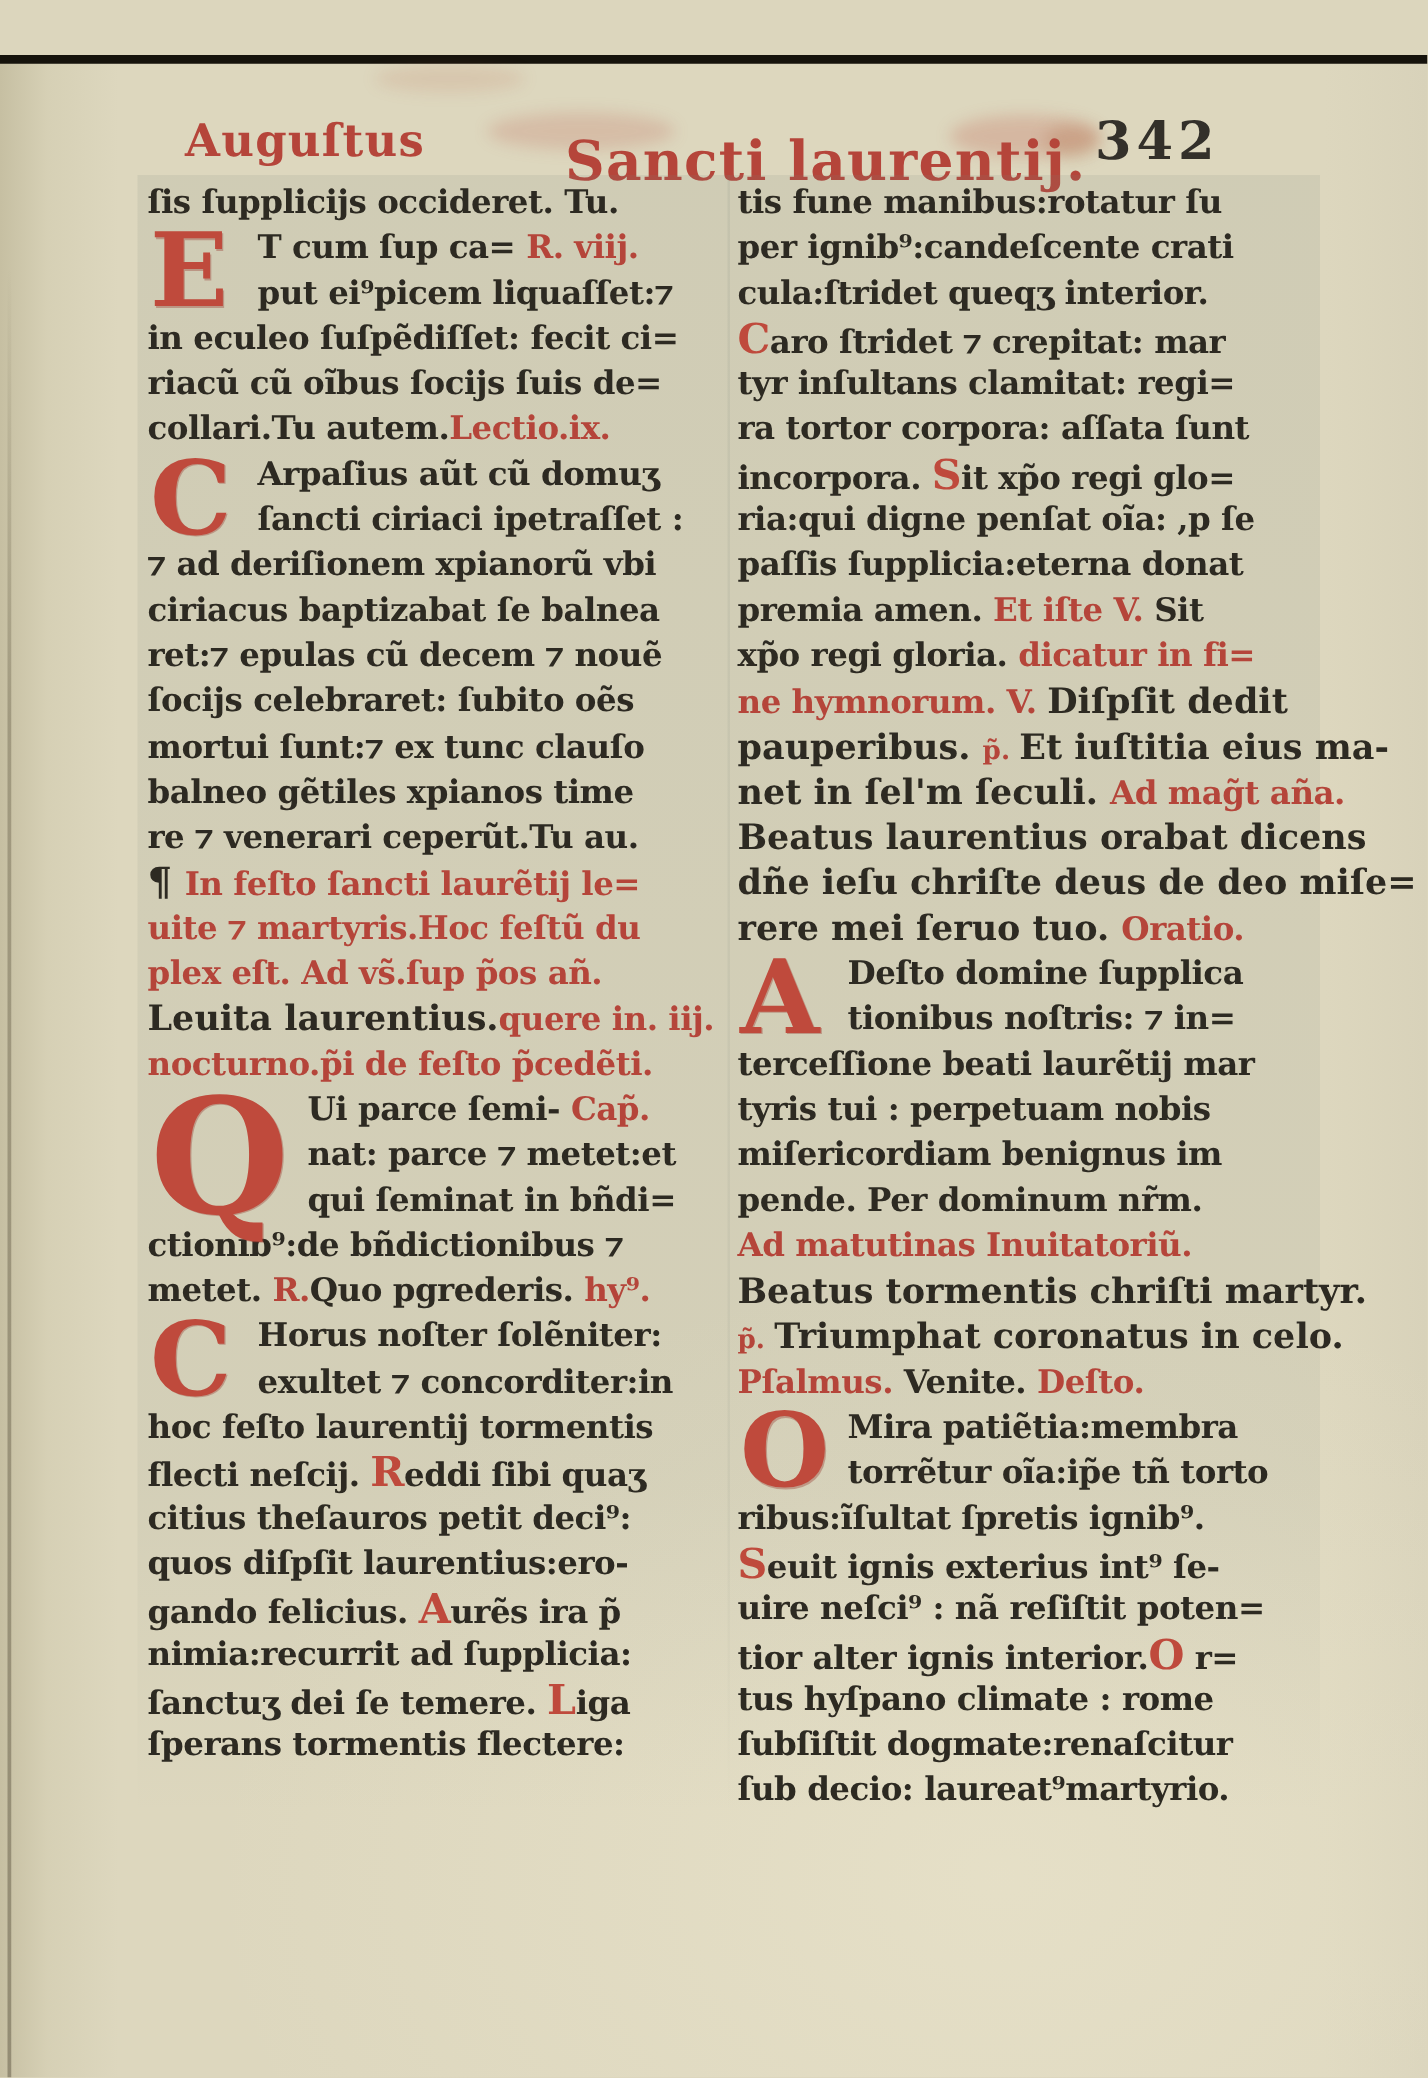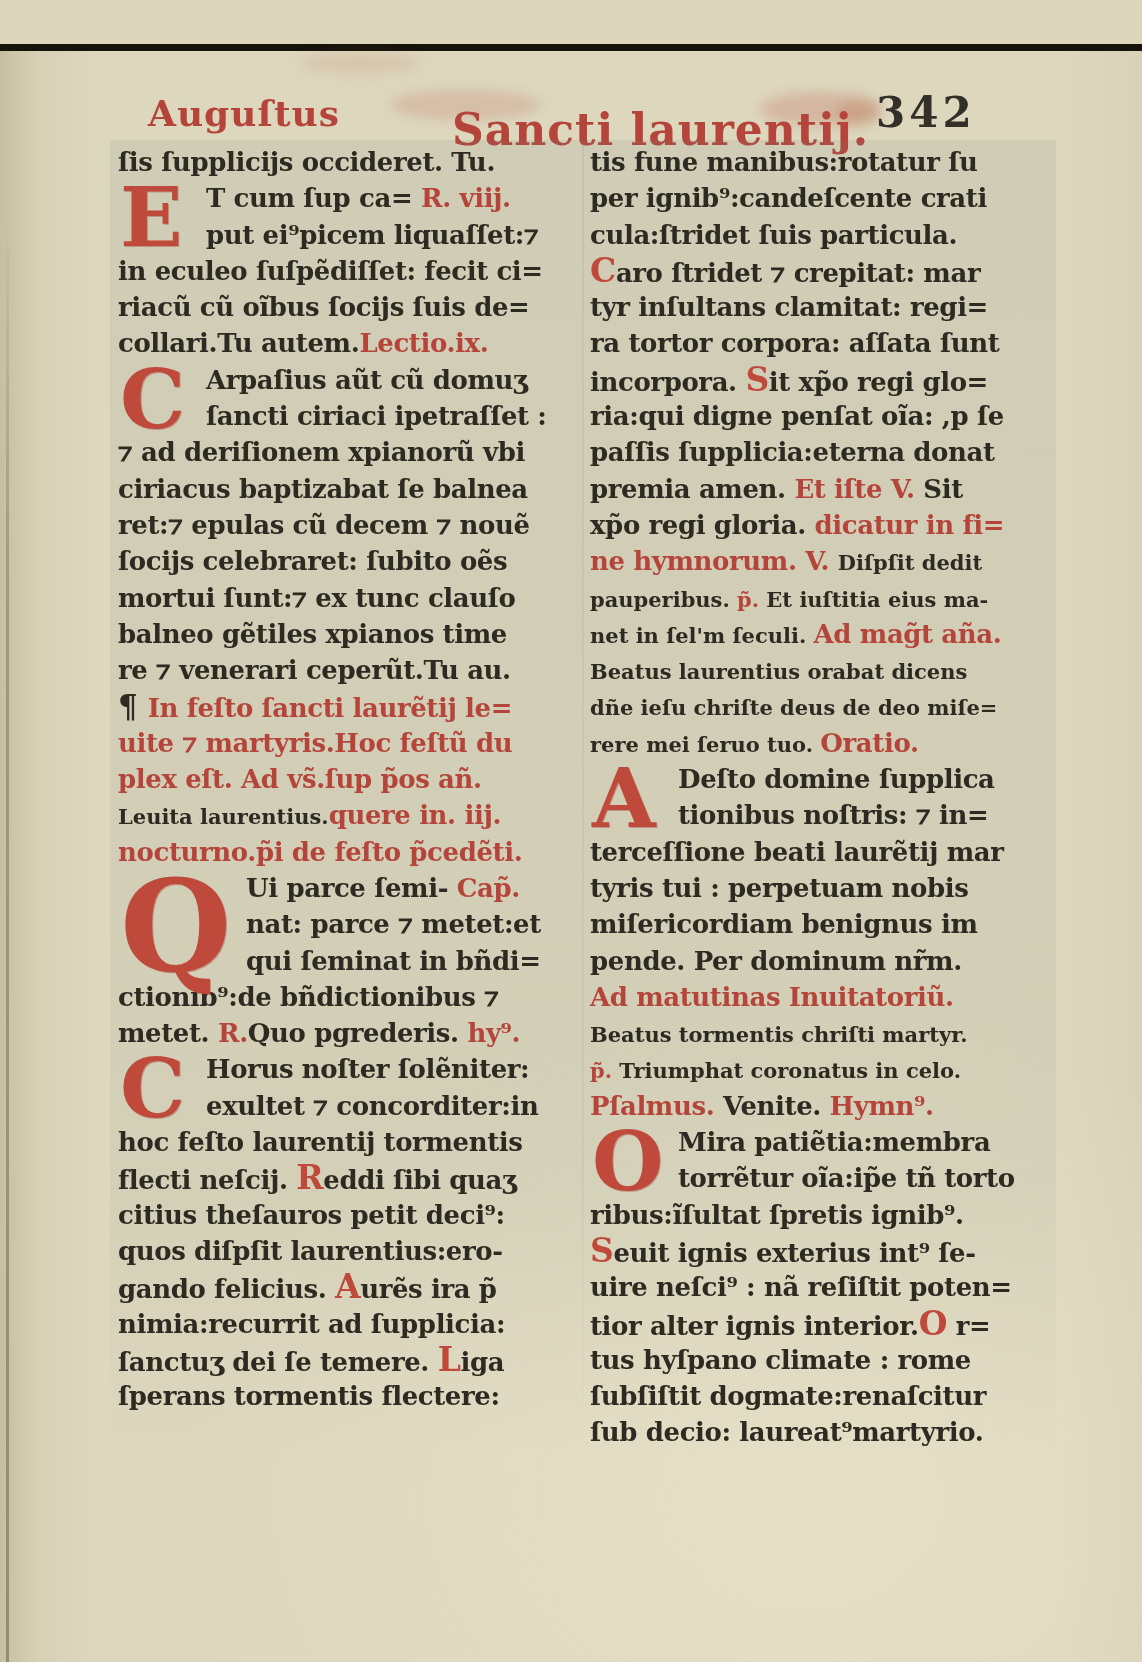--- a/index.html
+++ b/index.html
@@ -47,21 +47,21 @@
     background:linear-gradient(180deg, rgba(118,130,120,.13), rgba(118,130,120,.09) 80%, rgba(118,130,120,0));
     pointer-events:none;
   }
   .block{position:relative;}
   .line{
     height:36.3px;line-height:36.3px;white-space:nowrap;
     font-size:26px;font-weight:bold;letter-spacing:-0.4px;color:var(--ink);
   }
   .sg-b{color:var(--ink);}
   .sg-r{color:var(--red);}
-  .sg-bs{color:var(--ink);font-size:21px;letter-spacing:0;}
+  .sg-bs{color:var(--ink);font-size:28px;letter-spacing:0;}
   .sg-rs{color:var(--red);font-size:21px;letter-spacing:0;}
   .sg-ri{color:var(--red-init);font-size:33px;}
   .sg-pi{color:var(--ink);font-size:31px;}
   .init{
     position:absolute;left:2px;top:0;color:var(--red-init);font-weight:bold;z-index:2;
     text-shadow:1px 1px 0 rgba(150,50,40,.35);
   }
   .span2 .init{font-size:82px;line-height:74px;}
   .span3 .init{font-size:128px;line-height:112px;}
   .ind2{padding-left:88px;}
@@ -134,21 +134,21 @@
         <div class="line"><span class="sg-b">gando felicius. </span><span class="sg-ri">A</span><span class="sg-b">urẽs ira p̃</span></div>
         <div class="line"><span class="sg-b">nimia:recurrit ad ſupplicia:</span></div>
         <div class="line"><span class="sg-b">ſanctuʒ dei ſe temere. </span><span class="sg-ri">L</span><span class="sg-b">iga</span></div>
         <div class="line"><span class="sg-b">ſperans tormentis flectere:</span></div>
       </div>
     </div>
   <div class="col col-right">
       <div class="block">
         <div class="line"><span class="sg-b">tis fune manibus:rotatur ſu</span></div>
         <div class="line"><span class="sg-b">per ignib⁹:candeſcente crati</span></div>
-        <div class="line"><span class="sg-b">cula:ſtridet ſuis particula.</span></div>
+        <div class="line"><span class="sg-b">cula:ſtridet queqʒ interior.</span></div>
         <div class="line"><span class="sg-ri">C</span><span class="sg-b">aro ſtridet ⁊ crepitat: mar</span></div>
         <div class="line"><span class="sg-b">tyr inſultans clamitat: regi=</span></div>
         <div class="line"><span class="sg-b">ra tortor corpora: aſſata ſunt</span></div>
         <div class="line"><span class="sg-b">incorpora. </span><span class="sg-ri">S</span><span class="sg-b">it xp̃o regi glo=</span></div>
         <div class="line"><span class="sg-b">ria:qui digne penſat oĩa: ,p ſe</span></div>
         <div class="line"><span class="sg-b">paſſis ſupplicia:eterna donat</span></div>
         <div class="line"><span class="sg-b">premia amen. </span><span class="sg-r">Et iſte V. </span><span class="sg-b">Sit</span></div>
         <div class="line"><span class="sg-b">xp̃o regi gloria. </span><span class="sg-r">dicatur in fi=</span></div>
         <div class="line"><span class="sg-r">ne hymnorum. V. </span><span class="sg-bs">Diſpſit dedit</span></div>
         <div class="line"><span class="sg-bs">pauperibus. </span><span class="sg-rs">p̃. </span><span class="sg-bs">Et iuſtitia eius ma-</span></div>
@@ -163,21 +163,21 @@
         <div class="line ind2"><span class="sg-b">tionibus noſtris: ⁊ in=</span></div>
         <div class="line"><span class="sg-b">terceſſione beati laurẽtij mar</span></div>
         <div class="line"><span class="sg-b">tyris tui : perpetuam nobis</span></div>
         <div class="line"><span class="sg-b">miſericordiam benignus im</span></div>
         <div class="line"><span class="sg-b">pende. Per dominum nr̃m.</span></div>
       </div>
       <div class="block">
         <div class="line"><span class="sg-r">Ad matutinas Inuitatoriũ.</span></div>
         <div class="line"><span class="sg-bs">Beatus tormentis chriſti martyr.</span></div>
         <div class="line"><span class="sg-rs">p̃. </span><span class="sg-bs">Triumphat coronatus in celo.</span></div>
-        <div class="line"><span class="sg-r">Pſalmus. </span><span class="sg-b">Venite. </span><span class="sg-r">Hymn⁹.</span></div>
+        <div class="line"><span class="sg-r">Pſalmus. </span><span class="sg-b">Venite. </span><span class="sg-r">Deſto.</span></div>
       </div>
       <div class="block span2">
         <span class="init">O</span>
         <div class="line ind2"><span class="sg-b">Mira patiẽtia:membra</span></div>
         <div class="line ind2"><span class="sg-b">torrẽtur oĩa:ip̃e tñ torto</span></div>
         <div class="line"><span class="sg-b">ribus:ĩſultat ſpretis ignib⁹.</span></div>
         <div class="line"><span class="sg-ri">S</span><span class="sg-b">euit ignis exterius int⁹ ſe-</span></div>
         <div class="line"><span class="sg-b">uire neſci⁹ : nã reſiſtit poten=</span></div>
         <div class="line"><span class="sg-b">tior alter ignis interior.</span><span class="sg-ri">O</span><span class="sg-b"> r=</span></div>
         <div class="line"><span class="sg-b">tus hyſpano climate : rome</span></div>

